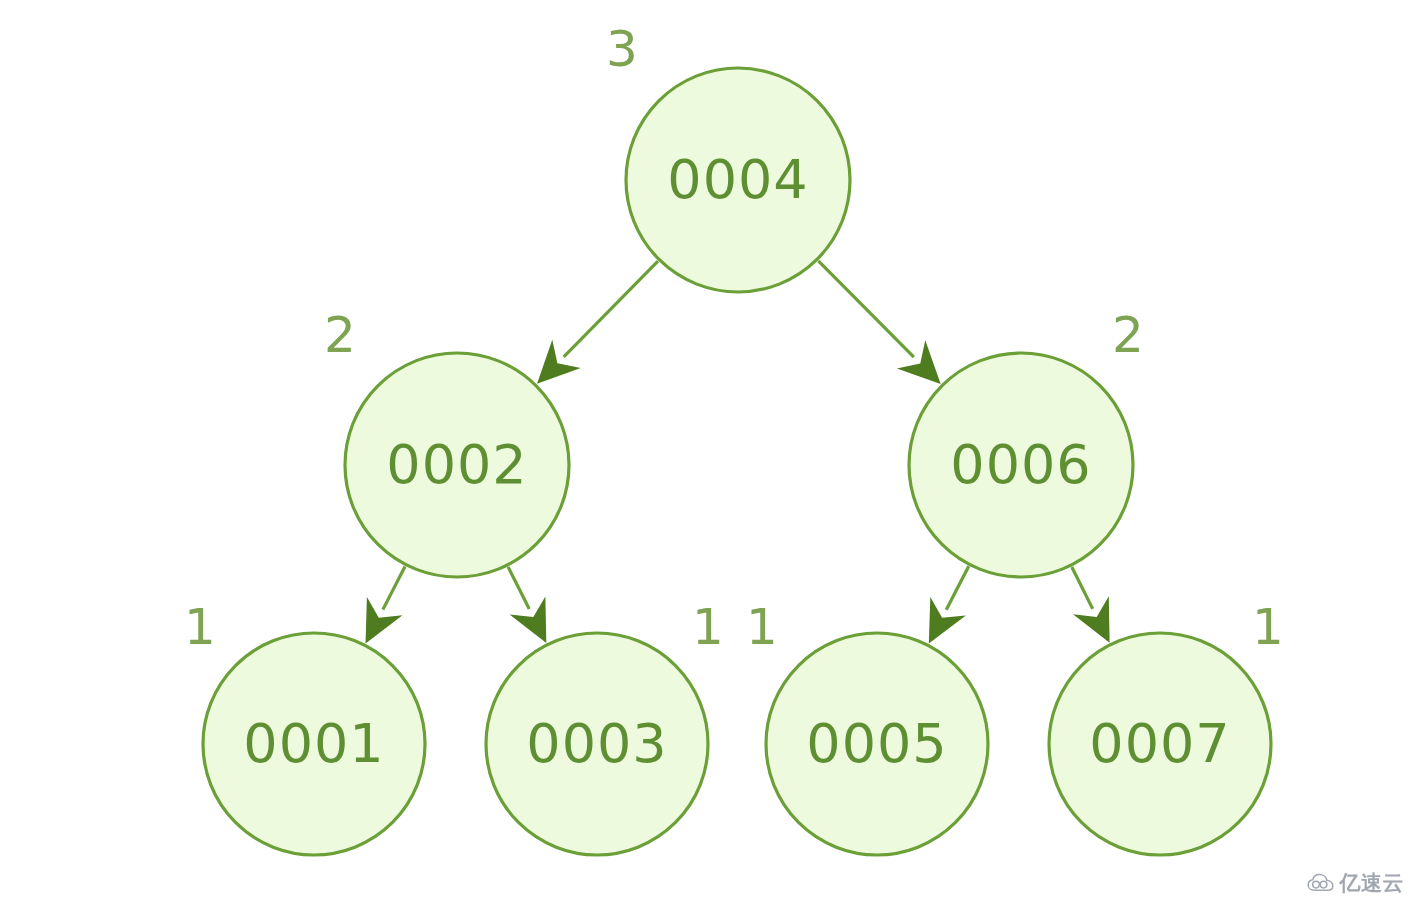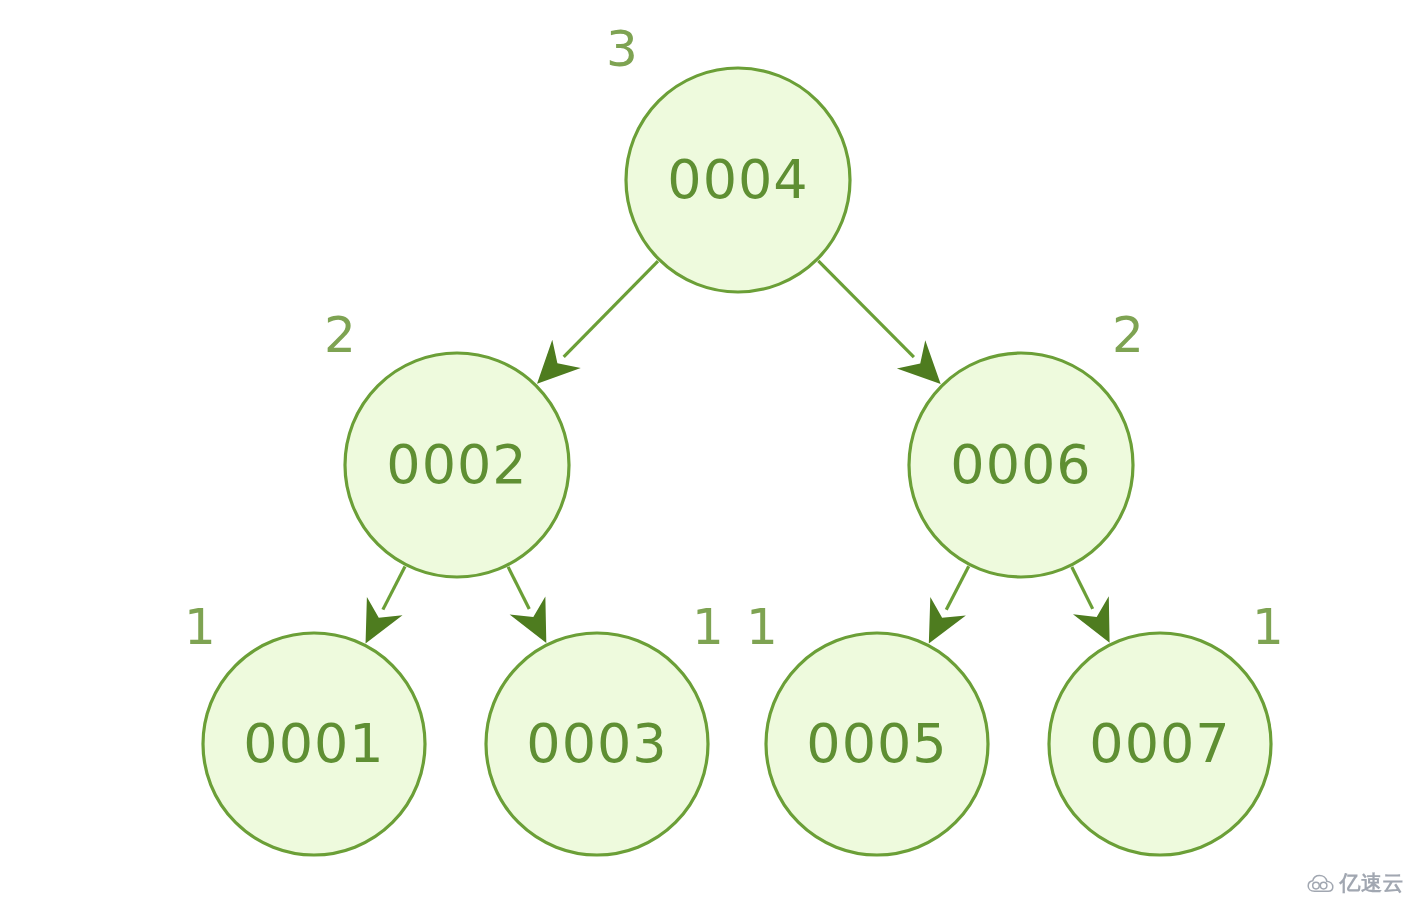--- a/index.html
+++ b/index.html
@@ -53,21 +53,21 @@
   .arrow-head {
     fill: #4e7c1f;
     stroke: none;
   }
   
   #watermark {
     position: absolute;
     right: 18px;
     bottom: 14px;
     display: flex;
-    align-items: center;
+    align-items: flex-start;
     gap: 5px;
     opacity: 0.92;
   }
   #watermark .wm-text {
     color: #9aa0ab;
     font-family: "DejaVu Sans", sans-serif;
     font-size: 21px;
     font-weight: 600;
     letter-spacing: 0.5px;
     line-height: 1;

